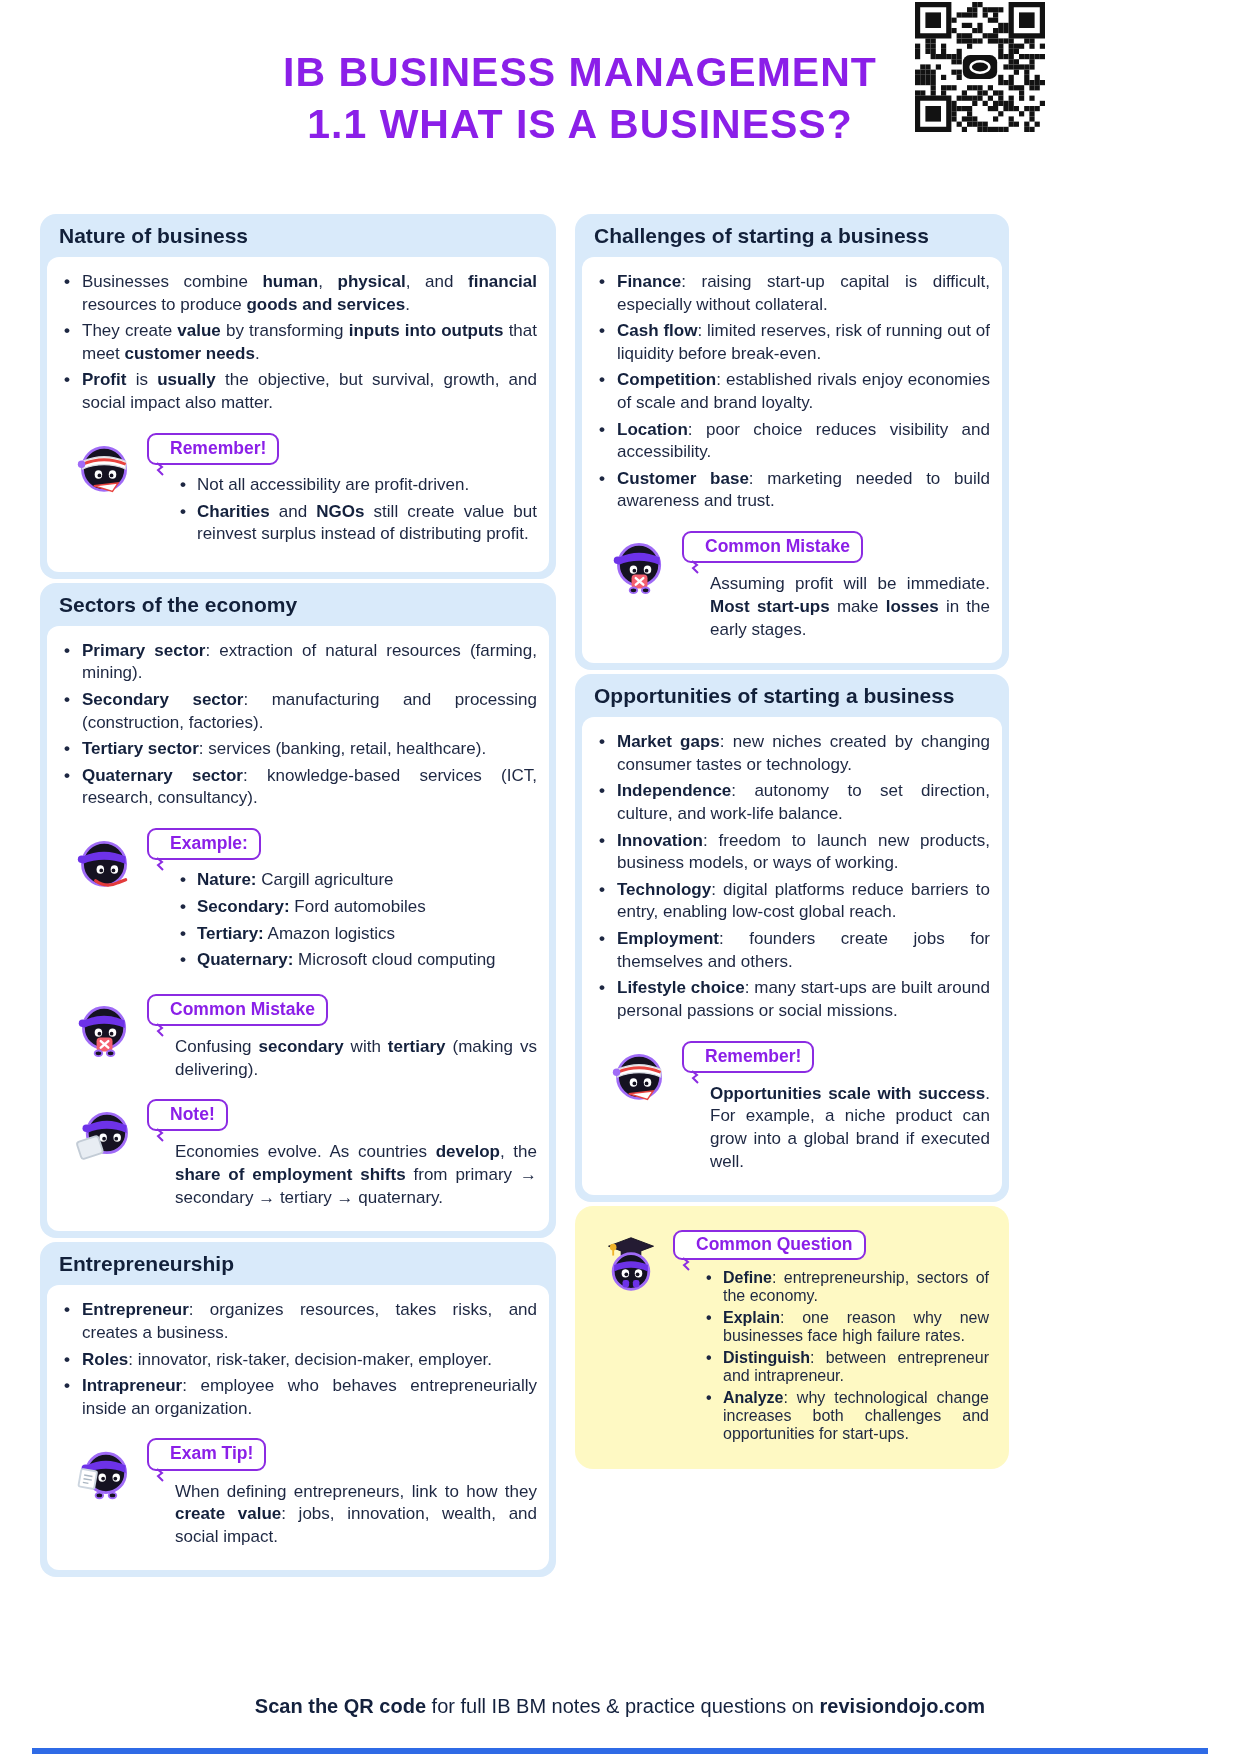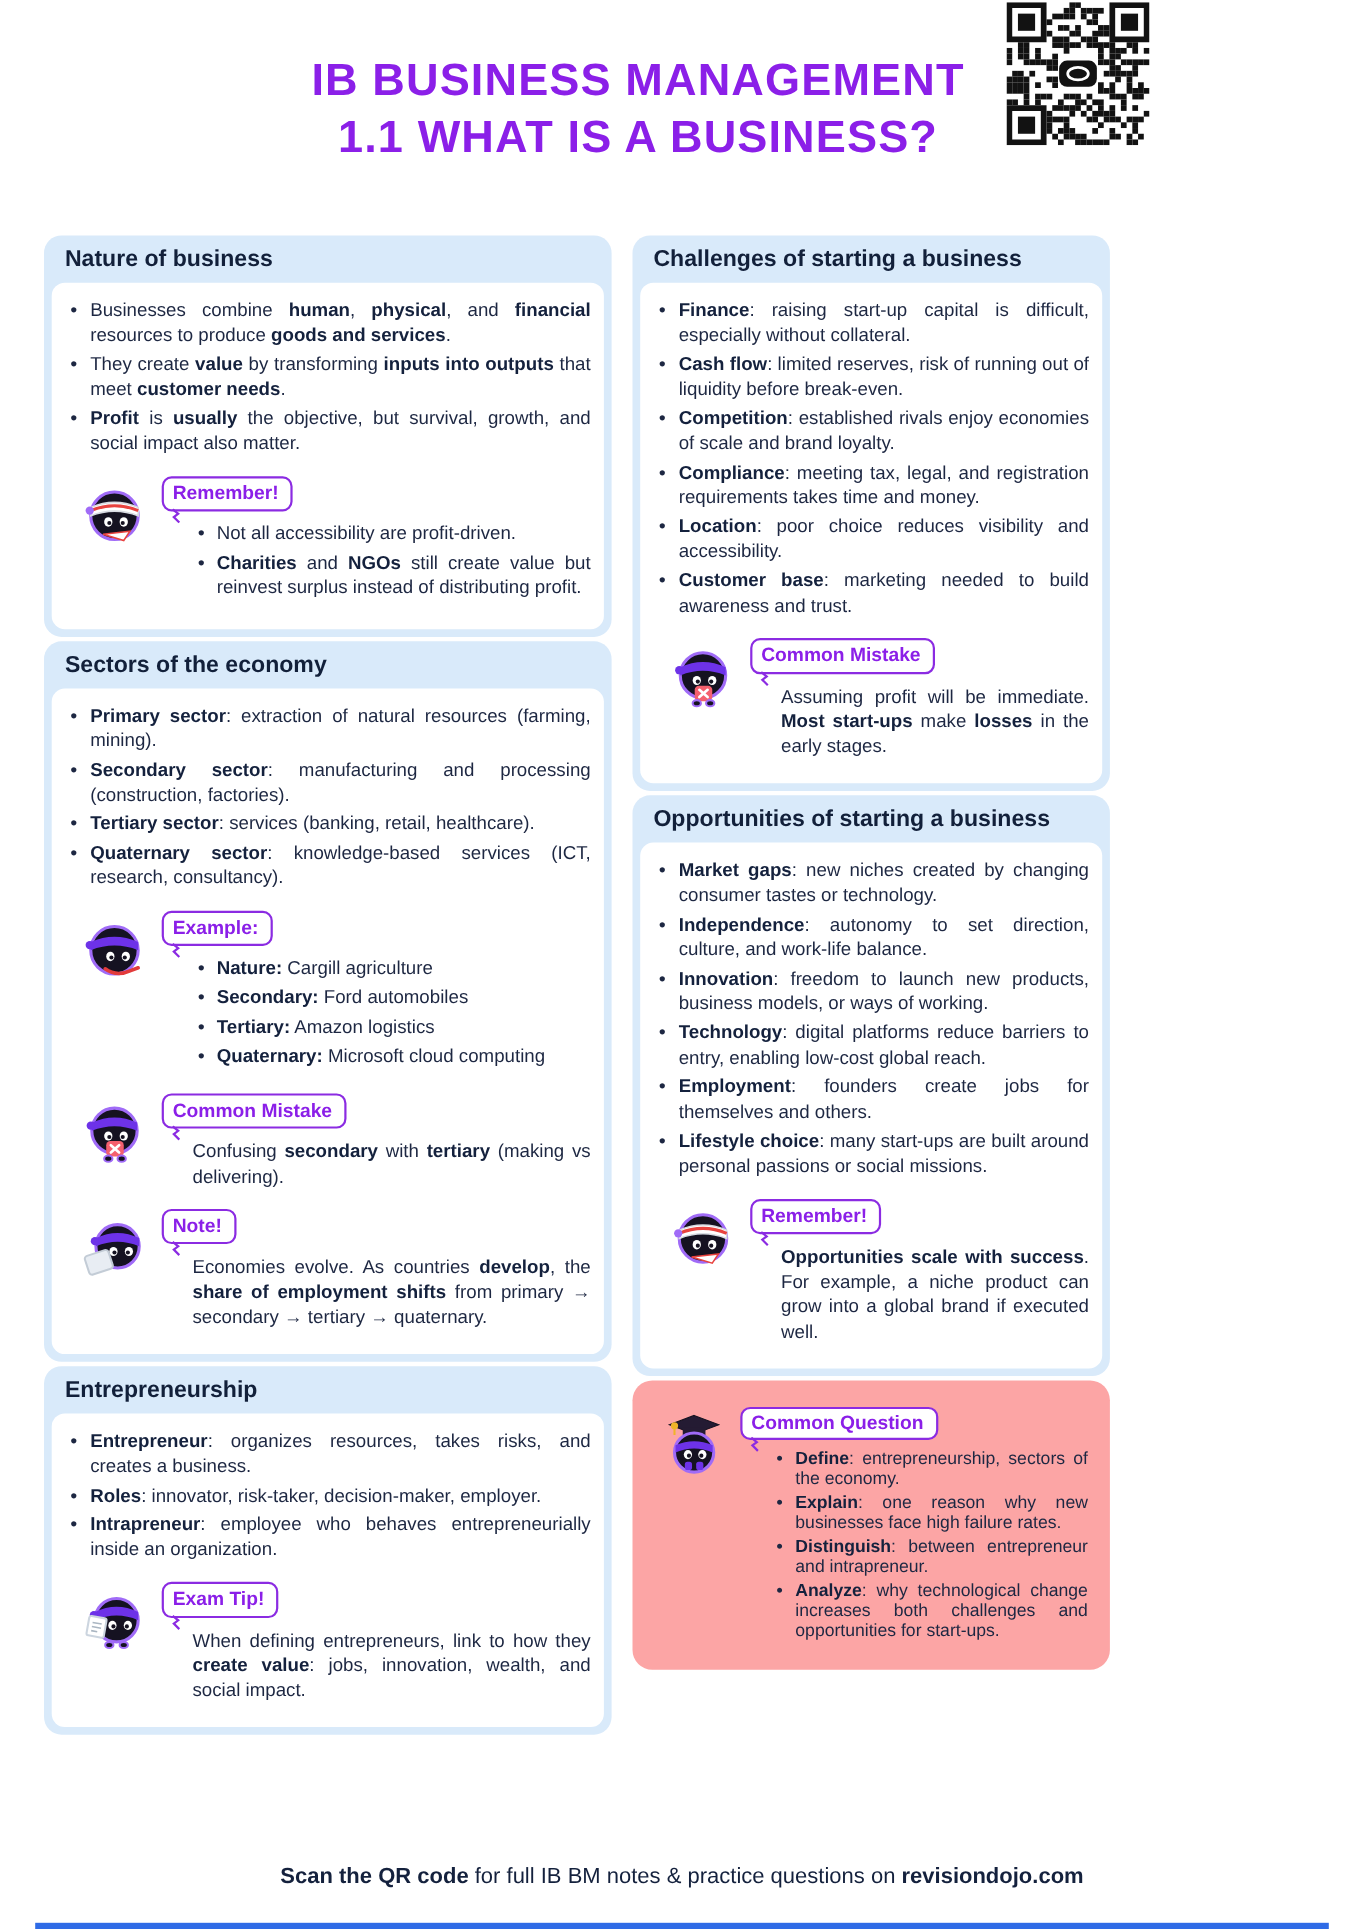--- a/index.html
+++ b/index.html
@@ -22,28 +22,28 @@
   .card-body{background:#ffffff;border-radius:12px;padding:14px 12px 16px 8px;font-size:17px;line-height:1.33;}
   ul.bullets{margin:0;padding:0;list-style:none;}
   ul.bullets li{position:relative;padding-left:27px;margin-bottom:4px;text-align:justify;}
   ul.bullets li::before{content:"\2022";position:absolute;left:9px;top:0;font-weight:700;}
   b{font-weight:700;color:#14213d;}
   .callout{display:flex;margin:18px 0 6px 20px;}
   .mascot{width:60px;height:60px;flex:0 0 60px;margin-top:4px;}
   .callout-main{margin-left:12px;flex:1;min-width:0;}
   .c-label{
     display:inline-block;position:relative;background:#fff;border:2px solid #8b2be2;border-radius:9px;
-    padding:2px 11px 3px 8px;color:#8b1fe8;font-weight:700;font-size:17.5px;white-space:nowrap;text-align:center;
+    padding:2px 11px 3px 21px;color:#8b1fe8;font-weight:700;font-size:17.5px;white-space:nowrap;text-align:center;
   }
   .tail{position:absolute;left:6px;bottom:-13px;}
   .callout-text{margin-top:10px;padding-left:28px;text-align:justify;}
   .callout-main ul.bullets{margin-top:9px;padding-left:28px;}
   .callout-main ul.bullets li{padding-left:22px;}
   .callout-main ul.bullets li::before{left:5px;}
-  .card-yellow{background:#fca5a5;border-radius:18px;padding:24px 20px 22px 14px;margin-bottom:30px;}
+  .card-yellow{background:#fef9c3;border-radius:18px;padding:24px 20px 22px 14px;margin-bottom:30px;}
   .card-yellow .callout{margin:0 0 0 12px;}
   .card-yellow .callout-main ul.bullets{max-width:480px;}
   .footer{
     position:absolute;left:40px;bottom:36px;width:1160px;text-align:center;
     font-size:20px;color:#14213d;
   }
   .bottombar{position:absolute;left:32px;right:32px;bottom:0;height:6px;background:#2f6be6;}
 </style>
 </head>
 <body>
@@ -442,21 +442,20 @@
 
     <div class="col">
 
       <div class="card">
         <div class="card-head">Challenges of starting a business</div>
         <div class="card-body">
           <ul class="bullets">
             <li><b>Finance</b>: raising start-up capital is difficult, especially without collateral.</li>
             <li><b>Cash flow</b>: limited reserves, risk of running out of liquidity before break-even.</li>
             <li><b>Competition</b>: established rivals enjoy economies of scale and brand loyalty.</li>
-            <li><b>Compliance</b>: meeting tax, legal, and registration requirements takes time and money.</li>
             <li><b>Location</b>: poor choice reduces visibility and accessibility.</li>
             <li><b>Customer base</b>: marketing needed to build awareness and trust.</li>
           </ul>
           <div class="callout">
             <svg class="mascot" viewBox="0 0 64 64">
               <circle cx="31" cy="32" r="22" fill="#151221" stroke="#a06bf7" stroke-width="3"></circle>
               <path d="M9 24 Q31 14 53 24 L53 32 Q31 23 9 32 Z" fill="#6d32e8"></path>
               <circle cx="8" cy="27" r="4" fill="#6d32e8"></circle>
               <ellipse cx="25" cy="37" rx="4" ry="4.4" fill="#fff"></ellipse>
                 <ellipse cx="40" cy="37" rx="4" ry="4.4" fill="#fff"></ellipse>

